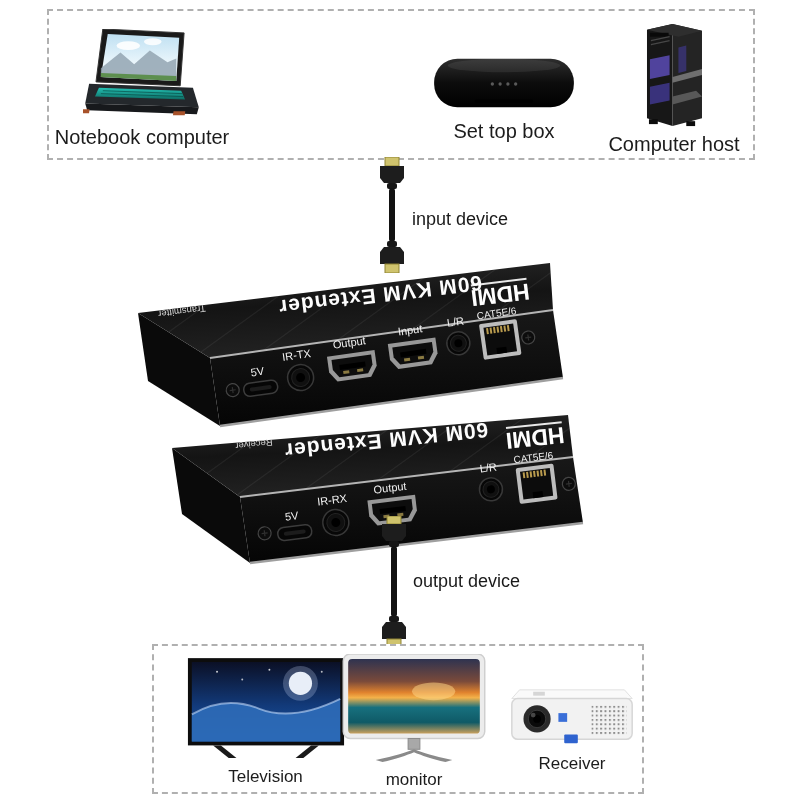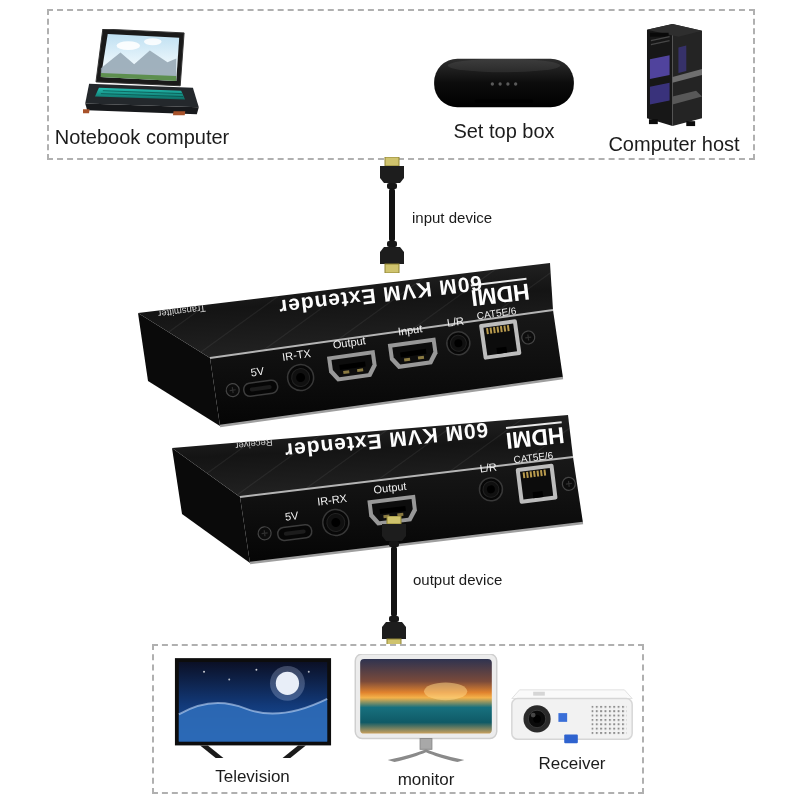--- a/index.html
+++ b/index.html
@@ -14,21 +14,21 @@
   #output-box{left:152px;top:644px;width:492px;height:150px;}
   .device{position:absolute;display:flex;flex-direction:column;align-items:center;}
   .device svg{display:block;}
   .device-label{
     color:#1c1c1c;text-align:center;white-space:nowrap;line-height:1.1;
   }
   #input-box .device-label{font-size:20px;margin-top:3px;}
   #output-box .device-label{font-size:17px;margin-top:5px;}
   .cable{position:absolute;}
   .cable-caption{
-    position:absolute;font-size:15px;color:#1a1a1a;white-space:nowrap;
+    position:absolute;font-size:18px;color:#1a1a1a;white-space:nowrap;
   }
   #caption-input{left:412px;top:209px;}
   #caption-output{left:413px;top:571px;}
   .extender{position:absolute;}
 </style>
 </head>
 <body>
 
 <div id="stage">
 
@@ -302,21 +302,21 @@
     <rect x="15" y="25" width="10" height="6" rx="2" fill="#161616"></rect>
     <rect x="17" y="30" width="6" height="71" rx="3" fill="#121212"></rect>
     <rect x="15" y="100" width="10" height="6" rx="2" fill="#161616"></rect>
     <path d="M8,123 H32 V111 L28,106 H12 L8,111 Z" fill="#1d1d1d"></path>
     <rect x="13" y="123" width="14" height="9" fill="#cfc36d" stroke="#8f8435" stroke-width="1"></rect>
   </svg>
   <div class="cable-caption" id="caption-output">output device</div>
 
   <div id="output-box" class="dashed-box">
 
-    <div class="device" style="left:16px;top:12px;width:165px;">
+    <div class="device" style="left:29px;top:12px;width:165px;">
       <svg width="160" height="105" viewBox="0 0 165 108">
         <defs>
           <linearGradient id="tvsky" x1="0" y1="0" x2="0" y2="1">
             <stop offset="0" stop-color="#0b1026"></stop>
               <stop offset="0.55" stop-color="#123a7a"></stop>
               <stop offset="1" stop-color="#1d5aa8"></stop>
           </linearGradient>
         </defs>
         <rect x="2" y="0" width="161" height="90" fill="#0d0d0d"></rect>
         <rect x="6" y="4" width="153" height="82" fill="url(#tvsky)"></rect>
@@ -327,21 +327,21 @@
         <circle cx="86" cy="12" r="1" fill="#fff" opacity="0.8"></circle>
           <circle cx="140" cy="14" r="1" fill="#fff" opacity="0.7"></circle>
         <path d="M6,58 Q40,38 75,52 T159,42 L159,86 L6,86 Z" fill="#2e6cb8" opacity="0.9"></path>
         <path d="M6,58 Q40,38 75,52 T159,42" stroke="#cfe4ff" stroke-width="2" fill="none" opacity="0.55"></path>
         <polygon points="28,90 36,90 52,103 44,103" fill="#1a1a1a"></polygon>
         <polygon points="137,90 129,90 113,103 121,103" fill="#1a1a1a"></polygon>
       </svg>
       <div class="device-label">Television</div>
     </div>
 
-    <div class="device" style="left:197px;top:8px;width:150px;">
+    <div class="device" style="left:185px;top:8px;width:150px;">
       <svg width="148" height="112" viewBox="0 0 150 114">
         <defs>
           <linearGradient id="sunset" x1="0" y1="0" x2="0" y2="1">
             <stop offset="0" stop-color="#2e3350"></stop>
               <stop offset="0.3" stop-color="#7a4a3a"></stop>
             <stop offset="0.45" stop-color="#e0832e"></stop>
               <stop offset="0.52" stop-color="#f4b24a"></stop>
             <stop offset="0.65" stop-color="#17707e"></stop>
               <stop offset="0.85" stop-color="#0f5a66"></stop>
             <stop offset="1" stop-color="#caa05c"></stop>

